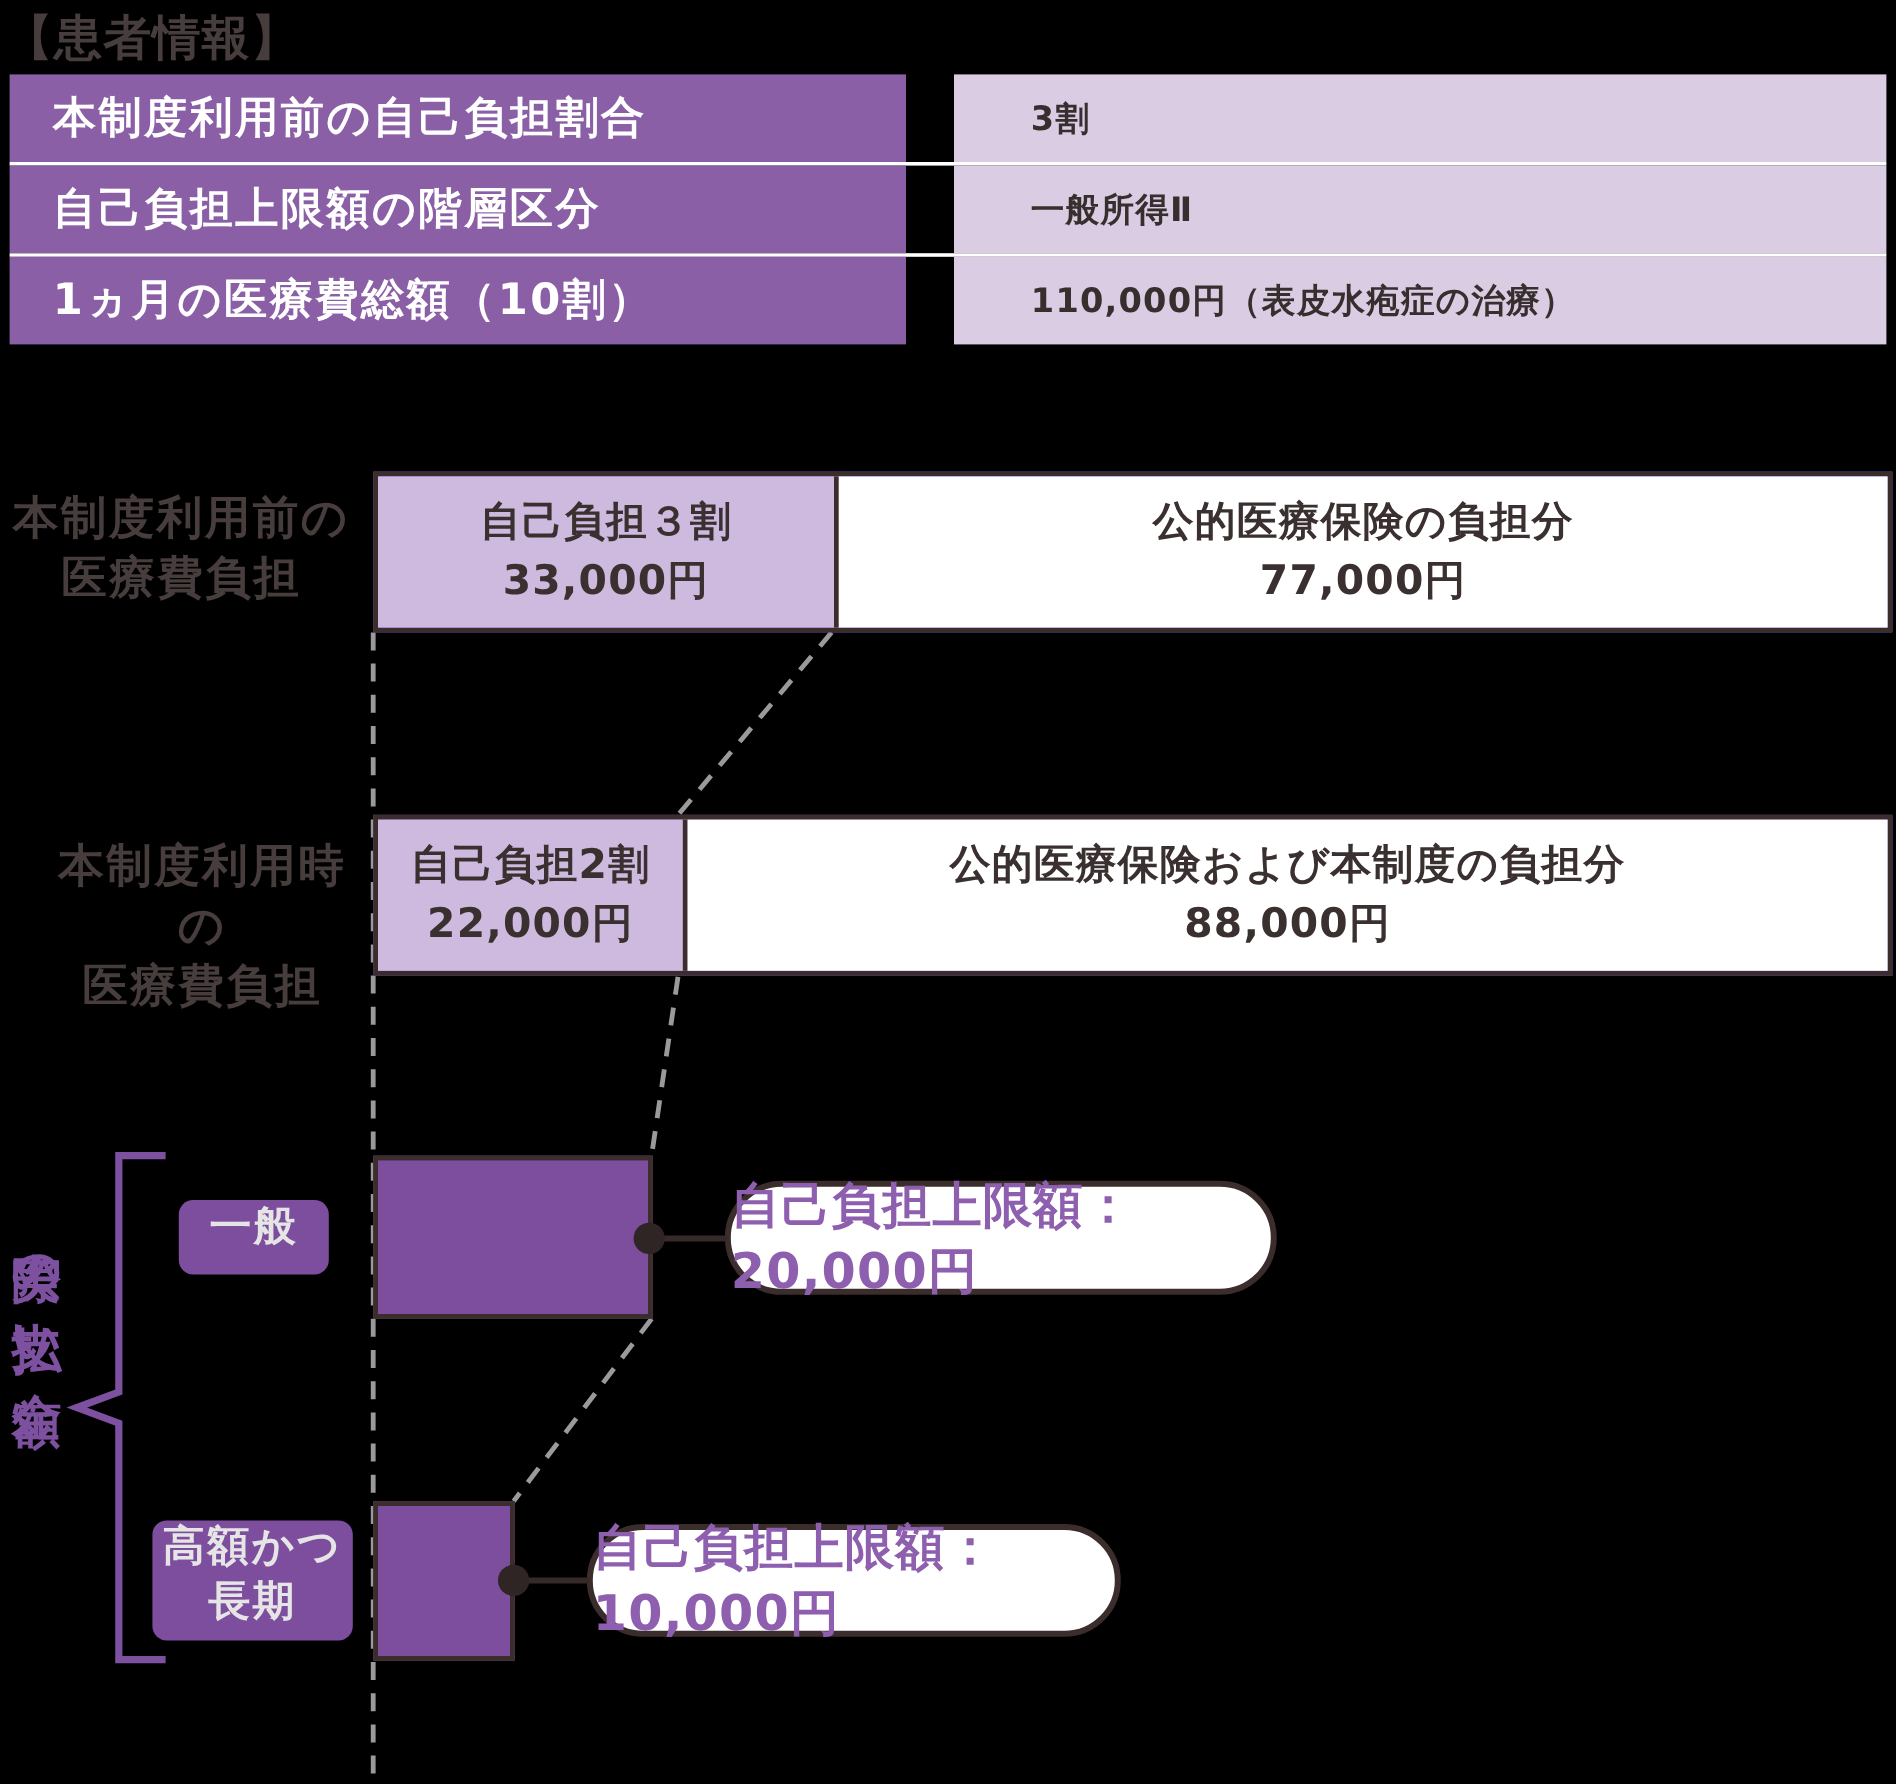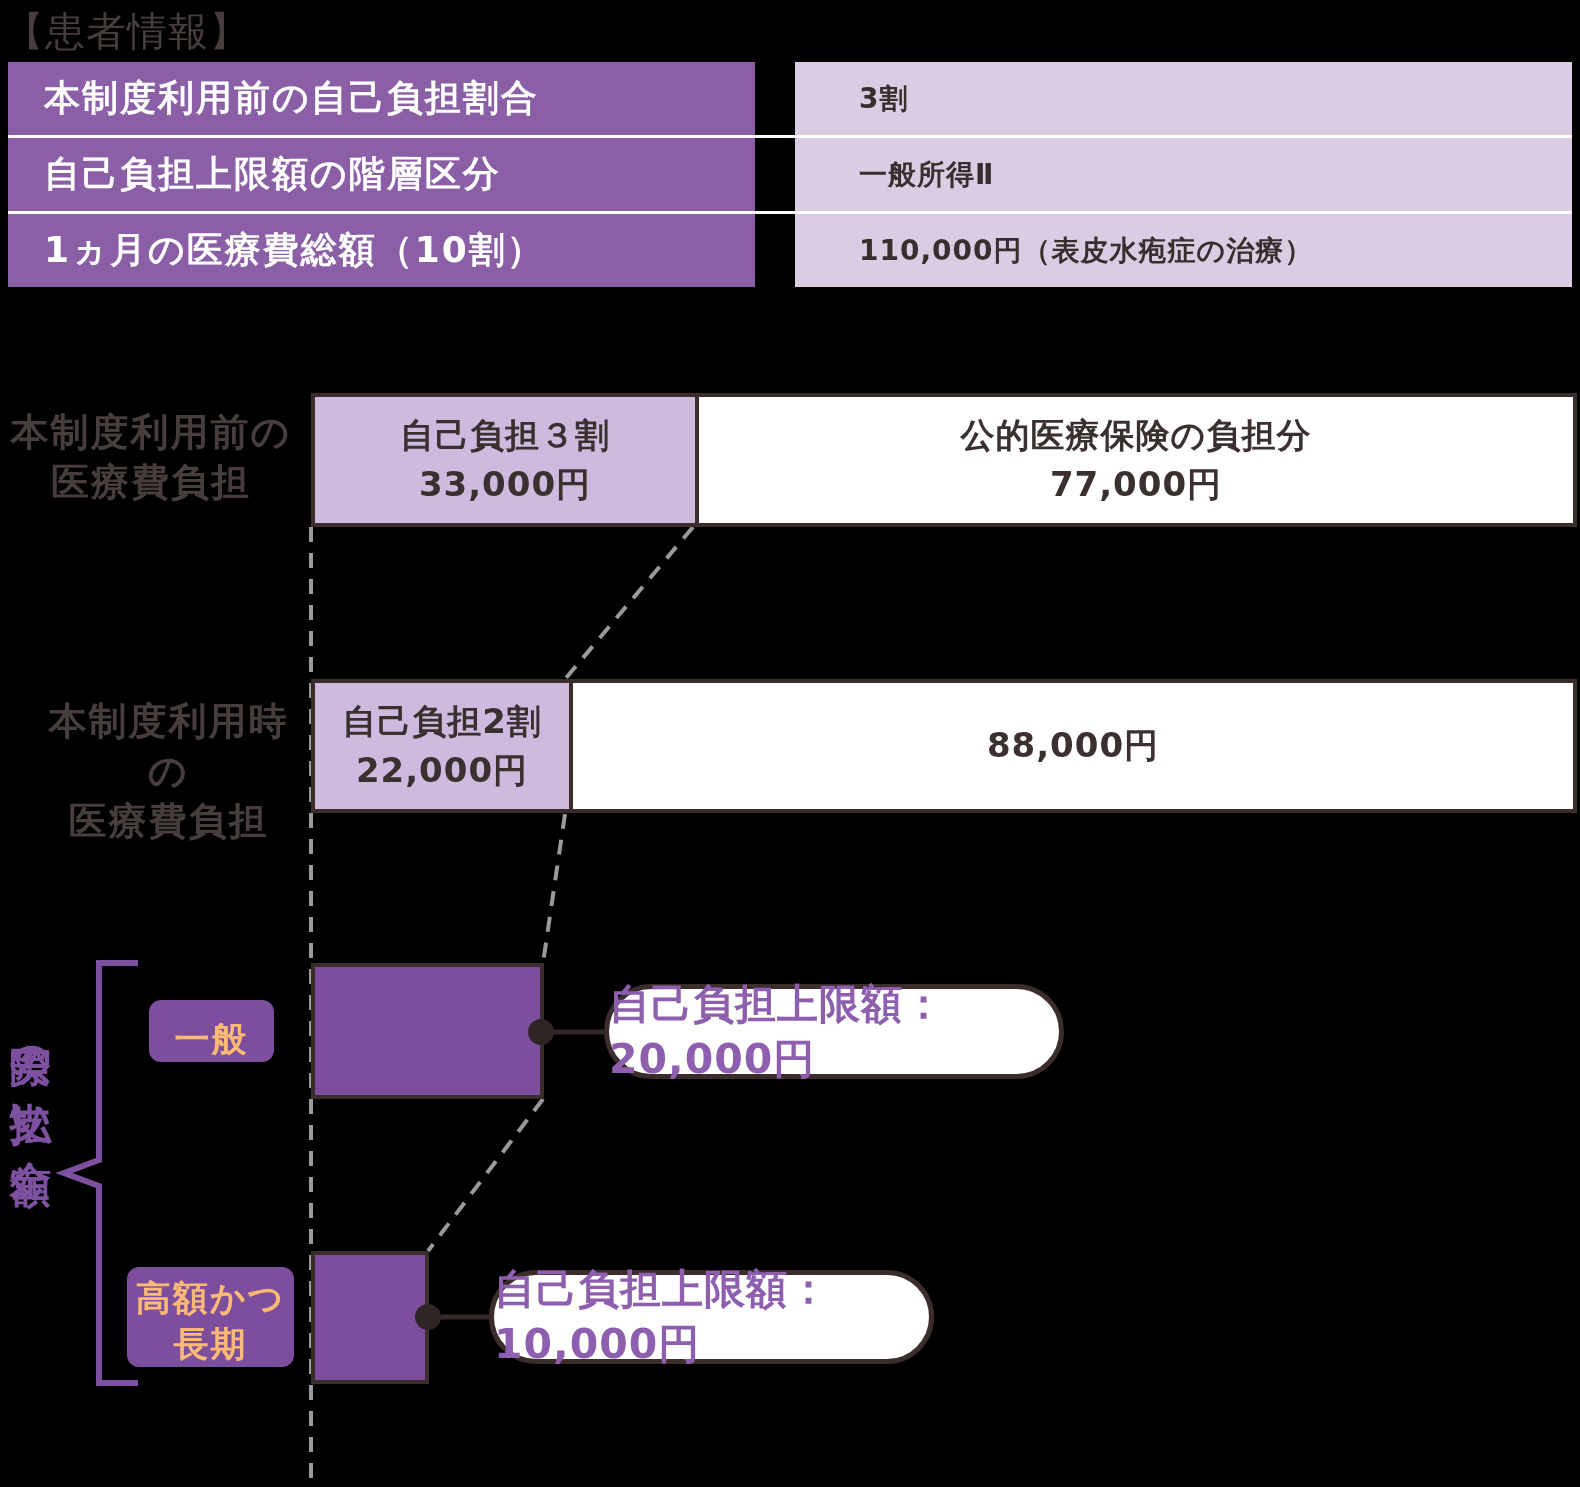--- a/index.html
+++ b/index.html
@@ -3,21 +3,21 @@
 <meta charset="utf-8">
 <style>
   html,body{margin:0;padding:0;background:#000;}
   .canvas{
     position:relative;width:1580px;height:1487px;background:#000;overflow:hidden;
     font-family:"DejaVu Sans",sans-serif;
   }
   .abs{position:absolute;box-sizing:border-box;}
   
   .title{
-    left:4px;top:4px;font-size:40px;font-weight:400;color:#473d3d;letter-spacing:1px;
+    left:4px;top:4px;font-size:40px;font-weight:700;color:#473d3d;letter-spacing:1px;
   }
   
   .ptable{left:8px;top:62px;width:1564px;}
   .ptable .row{display:flex;height:73px;border-bottom:3px solid #ffffff;gap:40px;}
   .ptable .row:last-child{border-bottom:none;}
   .ptable .cell-label{
     width:747px;background:#8a5fa5;color:#ffffff;font-size:36px;font-weight:700;
     display:flex;align-items:center;padding-left:36px;box-sizing:border-box;letter-spacing:2px;
   }
   .ptable .cell-value{
@@ -38,22 +38,22 @@
     font-size:34px;font-weight:600;color:#3a3030;line-height:1.45;letter-spacing:1px;
   }
   .seg.selfpay{background:#cdbade;border-right:4px solid #3a2d2b;}
   .seg.insurance{background:#ffffff;flex:1;}
   
   .vaxis{
     left:4px;top:1010px;height:348px;writing-mode:vertical-rl;
     font-size:41px;font-weight:700;color:#7d50a0;letter-spacing:4px;
   }
   .badge{
-    background:#7e4e9e;color:#fdba74;border-radius:12px;
-    display:flex;flex-direction:column;align-items:center;justify-content:flex-end;
+    background:#7e4e9e;color:#e5e5e5;border-radius:12px;
+    display:flex;flex-direction:column;align-items:center;justify-content:flex-start;
     font-size:35px;font-weight:600;line-height:1.3;letter-spacing:2px;
   }
   .badge1{left:149px;top:1000px;width:125px;height:62px;}
   .badge2{left:127px;top:1267px;width:167px;height:100px;}
   .solidbar{background:#7e4e9e;border:4px solid #3a2d2b;}
   .bar-general{left:311px;top:963px;width:233px;height:136px;}
   .bar-highlong{left:311px;top:1251px;width:118px;height:133px;}
   .pill{
     background:#ffffff;border:5px solid #3a2d2b;border-radius:50px;
     display:flex;align-items:center;justify-content:center;
@@ -111,20 +111,21 @@
   <div class="abs row-label" style="left:0;top:696px;padding-left:35px;">
     <div>本制度利用時の</div>
     <div>医療費負担</div>
   </div>
   <div class="abs hbar" style="top:679px;">
     <div class="seg selfpay" style="width:254px;">
       <div>自己負担2割</div>
       <div>22,000円</div>
     </div>
     <div class="seg insurance">
+      <div>公的医療保険および本制度の負担分</div>
       <div>88,000円</div>
     </div>
   </div>
 
   <div class="abs vaxis">実際の支払い金額</div>
 
   <div class="abs badge badge1">
     <div>一般</div>
   </div>
   <div class="abs solidbar bar-general"></div>

